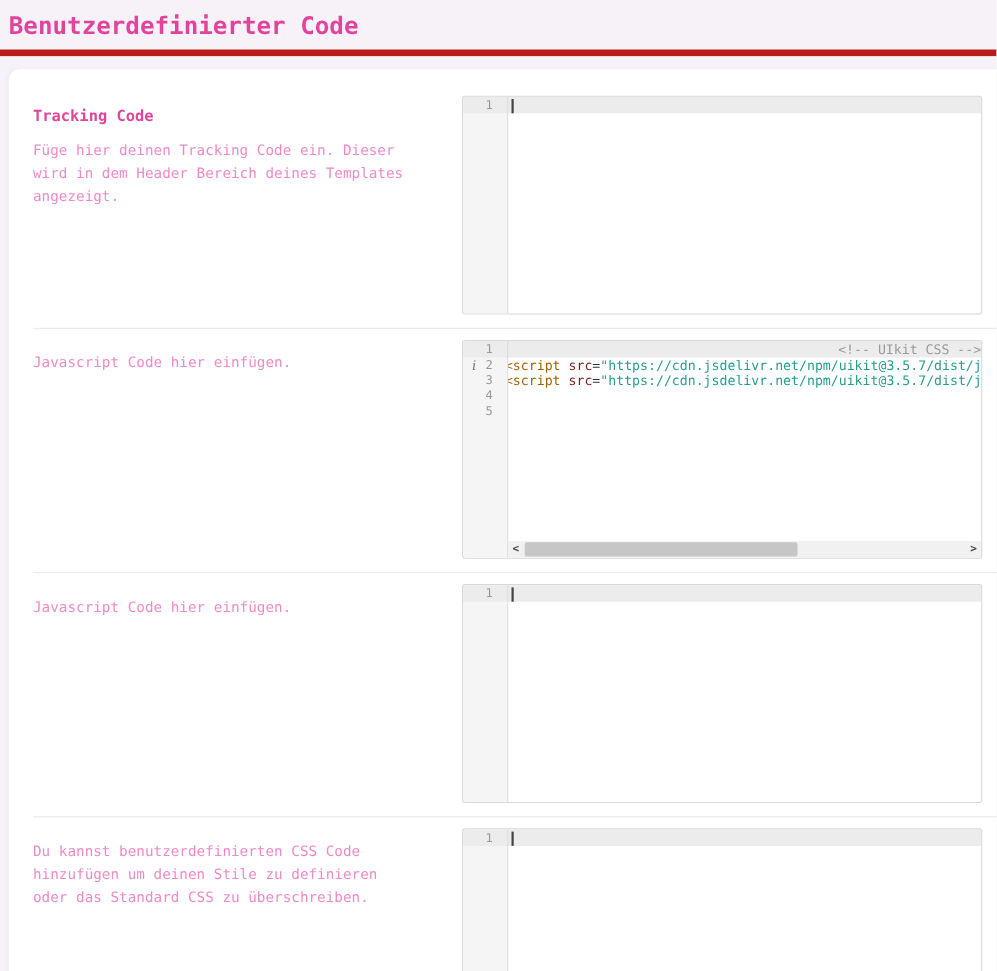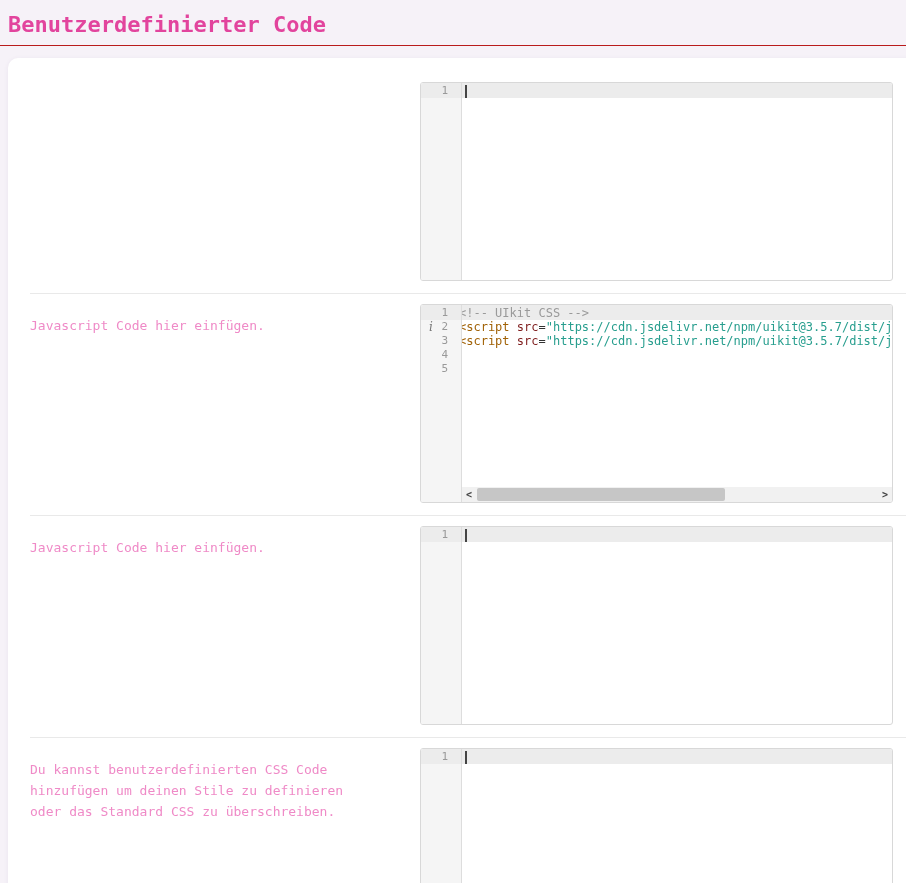--- a/index.html
+++ b/index.html
@@ -2,21 +2,21 @@
 <html><head>
 <meta charset="utf-8">
 <style>
   html,body{margin:0;padding:0;}
   body{
     width:906px;height:883px;overflow:hidden;
     background:#f6f2f8;
     font-family:"DejaVu Sans Mono","Liberation Mono",monospace;
   }
   
-  .page-header{padding:12px 8px 7px 8px;border-bottom:1px solid #b91c1c;}
+  .page-header{padding:12px 8px 7px 8px;border-bottom:6px solid #b91c1c;}
   .page-header h1{
     margin:0;font-size:22px;line-height:26px;font-weight:bold;
     color:#e2449d;letter-spacing:0;
   }
   
   .card{
     margin:12px 0 0 8px;width:930px;min-height:900px;
     background:#ffffff;border-radius:10px;
     box-shadow:0 1px 5px rgba(90,60,110,0.07);
   }
@@ -46,21 +46,21 @@
   .cm-gutter{
     position:absolute;left:0;top:0;bottom:0;width:40px;z-index:2;
     box-sizing:border-box;padding-top:1px;
   }
   .cm-linenumber{
     height:14px;line-height:14px;font-size:11px;color:#999999;
     text-align:right;padding-right:13px;
   }
   .cm-code{
     position:absolute;left:41px;right:0;top:0;bottom:0;
-    overflow:hidden;z-index:2;padding:1px 0 0 3px;
+    overflow:hidden;z-index:2;padding:1px 0 0 3px;text-align:right;
   }
   .cm-line{height:14px;line-height:14px;font-size:12px;white-space:pre;color:#333;}
   .tk-comment{color:#9a9a9a;}
   .tk-tag{color:#a16207;}
   .tk-attr{color:#7f1d1d;}
   .tk-plain{color:#333333;}
   .tk-string{color:#279e8e;}
   .cm-cursor{position:absolute;left:44px;top:2px;width:1.5px;height:13px;background:#444;z-index:3;}
   .cm-lint{
     position:absolute;left:5px;width:10px;height:14px;line-height:14px;
@@ -79,20 +79,22 @@
 <body>
 
 <header class="page-header">
   <h1>Benutzerdefinierter Code</h1>
 </header>
 
 <div class="card">
 
   <section class="row">
     <div class="row-text">
+      <h3>Tracking Code</h3>
+      <p>Füge hier deinen Tracking Code ein. Dieser wird in dem Header Bereich deines Templates angezeigt.</p>
     </div>
     <div class="row-editor">
       <div class="cm">
           <div class="cm-gutter-bg"></div>
           <div class="cm-activeline"></div>
           <div class="cm-gutter">
             <div class="cm-linenumber">1</div>
           </div>
           <div class="cm-gutter-border"></div>
           <div class="cm-code">

